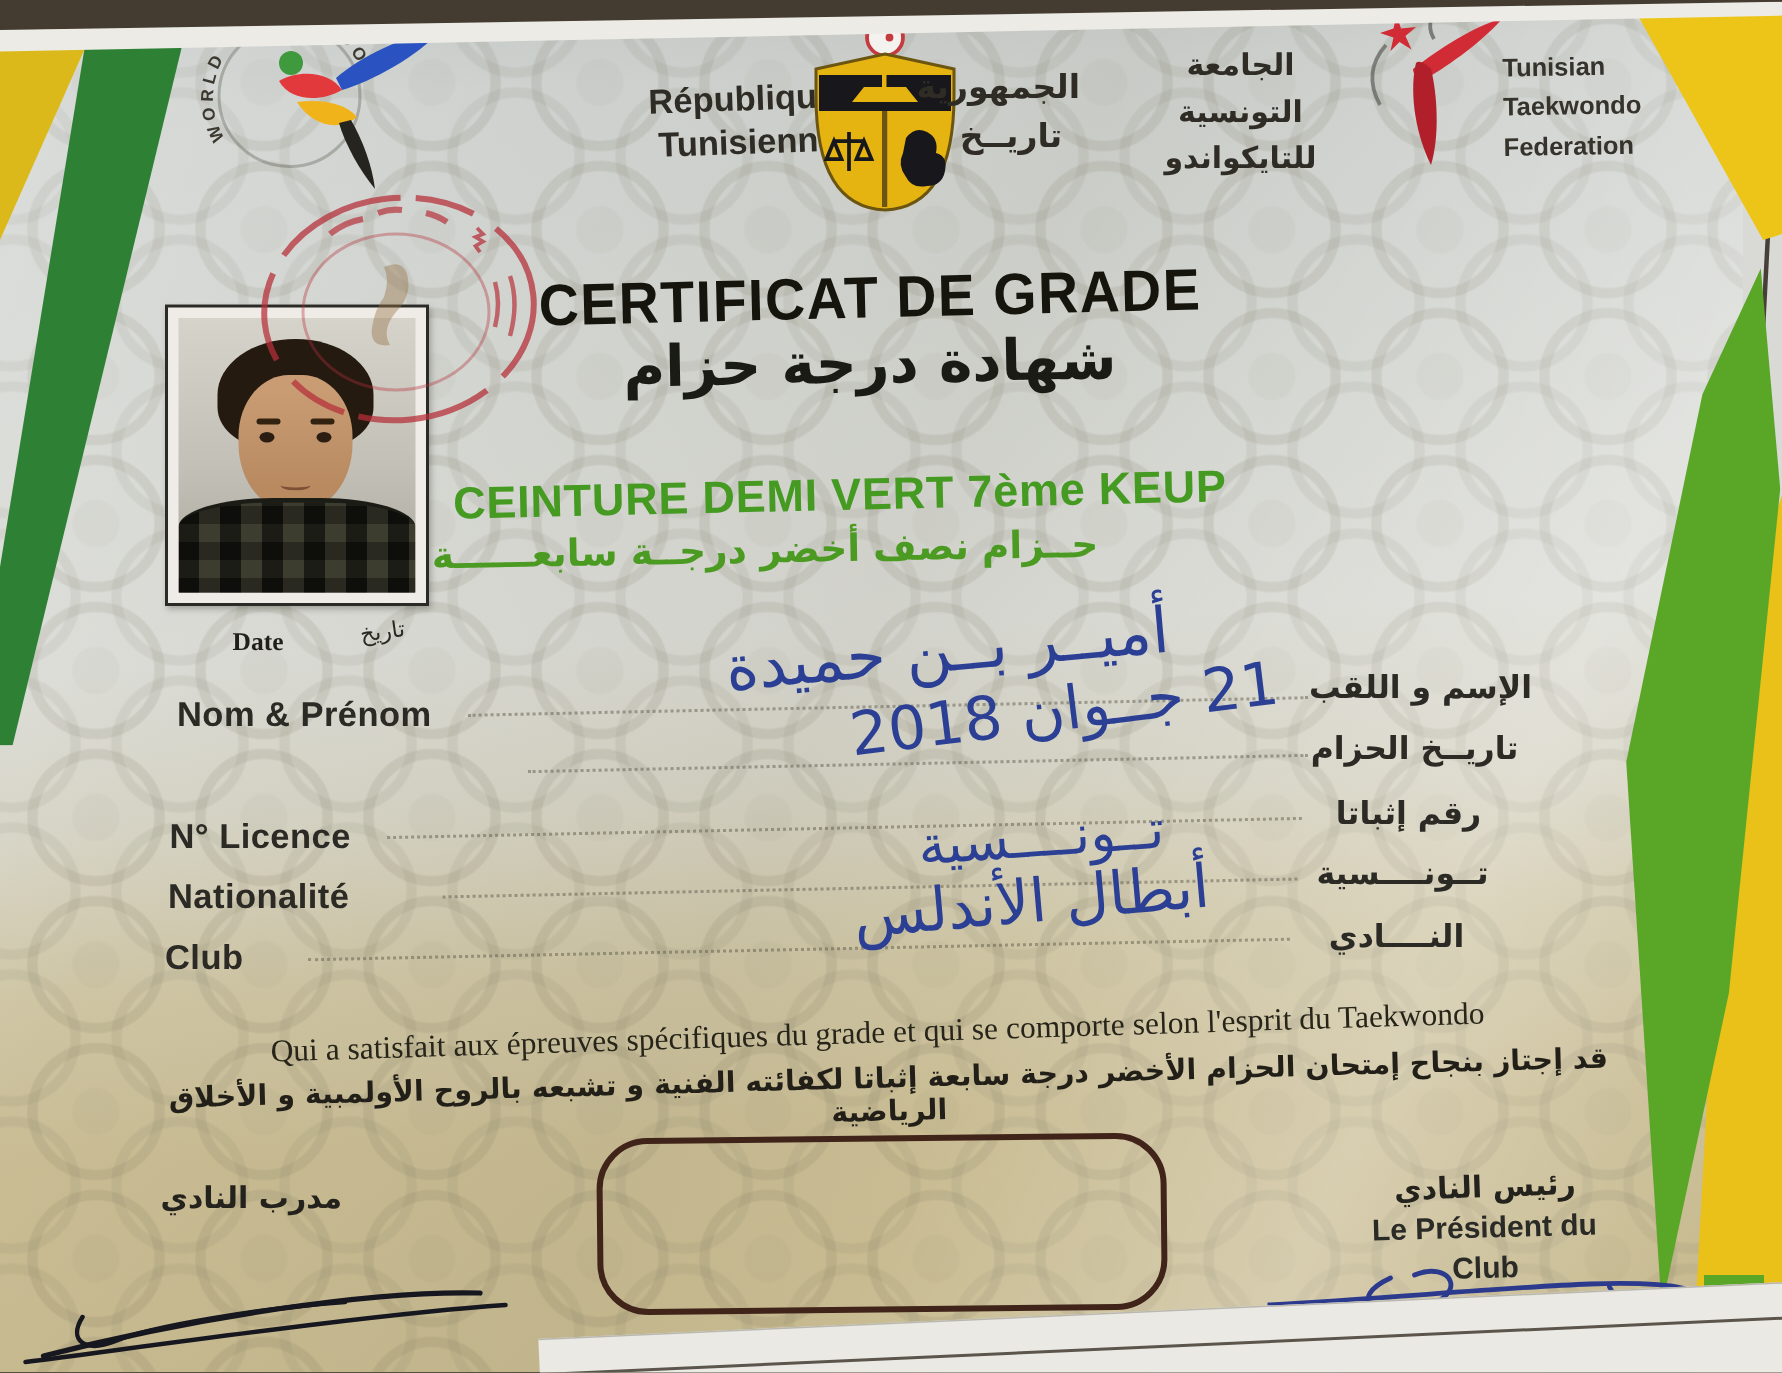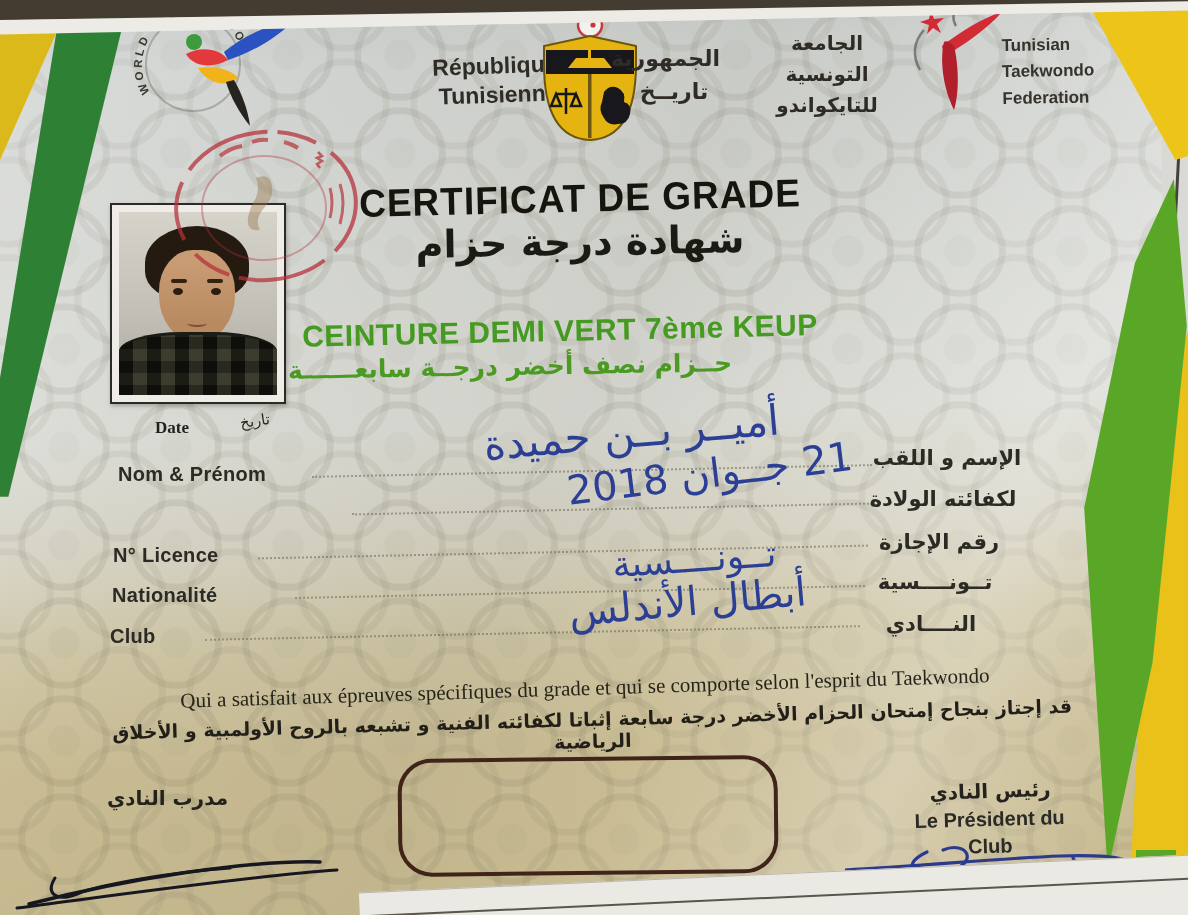--- a/index.html
+++ b/index.html
@@ -90,21 +90,21 @@
     color:#15150e;letter-spacing:1px;transform:rotate(-1.4deg) scaleY(1.05);z-index:3;
     font-family:"Liberation Sans",sans-serif;}
   .title-ar{left:390px;top:220px;width:380px;text-align:center;font-size:38px;font-weight:bold;
     color:#1b1b15;font-family:"DejaVu Sans",sans-serif;direction:rtl;transform:rotate(-1deg);z-index:3;}
   .grade-fr{left:280px;top:314px;width:560px;text-align:center;font-size:30px;font-weight:800;
     color:#459a22;transform:rotate(-1.3deg);z-index:3;letter-spacing:.5px;}
   .grade-ar{left:280px;top:352px;width:460px;text-align:center;font-size:25px;font-weight:bold;
     color:#4b9b22;font-family:"DejaVu Sans",sans-serif;direction:rtl;transform:rotate(-1deg);z-index:3;}
 
   
-  .flabel{z-index:3;font-size:20px;font-weight:bold;color:#2b2a24;letter-spacing:.3px;text-align:right;}
+  .flabel{z-index:3;font-size:23px;font-weight:bold;color:#2b2a24;letter-spacing:.3px;text-align:right;}
   .falabel{z-index:3;font-size:21px;font-weight:bold;color:#2b2a24;text-align:center;
     font-family:"DejaVu Sans",sans-serif;direction:rtl;width:150px;}
   .dots{z-index:3;border-bottom:2px dotted rgba(95,92,75,.5);transform:rotate(-1.2deg);}
   .fvalue{z-index:4;color:#2b3f94;font-family:"DejaVu Sans",sans-serif;direction:rtl;
     text-align:center;transform-origin:left top;}
 
   #f0-l{left:118px;top:463px;} #f0-a{left:872px;top:446px;} #f0-d{left:312px;top:470px;width:560px;}
   #f1-l{left:115px;top:501px;} #f1-a{left:868px;top:487px;} #f1-d{left:352px;top:508px;width:520px;}
   #f2-l{left:113px;top:544px;} #f2-a{left:864px;top:530px;} #f2-d{left:258px;top:551px;width:610px;}
   #f3-l{left:112px;top:584px;} #f3-a{left:860px;top:570px;} #f3-d{left:295px;top:591px;width:570px;}
@@ -225,26 +225,26 @@
   <div class="abs title-ar">شهادة درجة حزام</div>
   <div class="abs grade-fr">CEINTURE DEMI VERT 7ème KEUP</div>
   <div class="abs grade-ar">حــزام نصف أخضر درجــة سابعــــــة</div>
 
   <div class="abs flabel" id="f0-l">Nom &amp; Prénom</div>
   <div class="abs dots" id="f0-d"></div>
   <div class="abs falabel" id="f0-a">الإسم و اللقب</div>
   <div class="abs fvalue" id="v0">أميــر بــن حميدة</div>
 
   <div class="abs dots" id="f1-d"></div>
-  <div class="abs falabel" id="f1-a">لكفائته الولادة</div>
+  <div class="abs falabel" id="f1-a">تاريــخ الحزام</div>
   <div class="abs fvalue" id="v1">21 جــوان 2018</div>
 
   <div class="abs flabel" id="f2-l">N° Licence</div>
   <div class="abs dots" id="f2-d"></div>
-  <div class="abs falabel" id="f2-a">رقم الإجازة</div>
+  <div class="abs falabel" id="f2-a">رقم إثباتا</div>
 
   <div class="abs flabel" id="f3-l">Nationalité</div>
   <div class="abs dots" id="f3-d"></div>
   <div class="abs falabel" id="f3-a">تــونــــسية</div>
   <div class="abs fvalue" id="v3">تــونــــسية</div>
 
   <div class="abs flabel" id="f4-l">Club</div>
   <div class="abs dots" id="f4-d"></div>
   <div class="abs falabel" id="f4-a">النــــادي</div>
   <div class="abs fvalue" id="v4">أبطال الأندلس</div>

